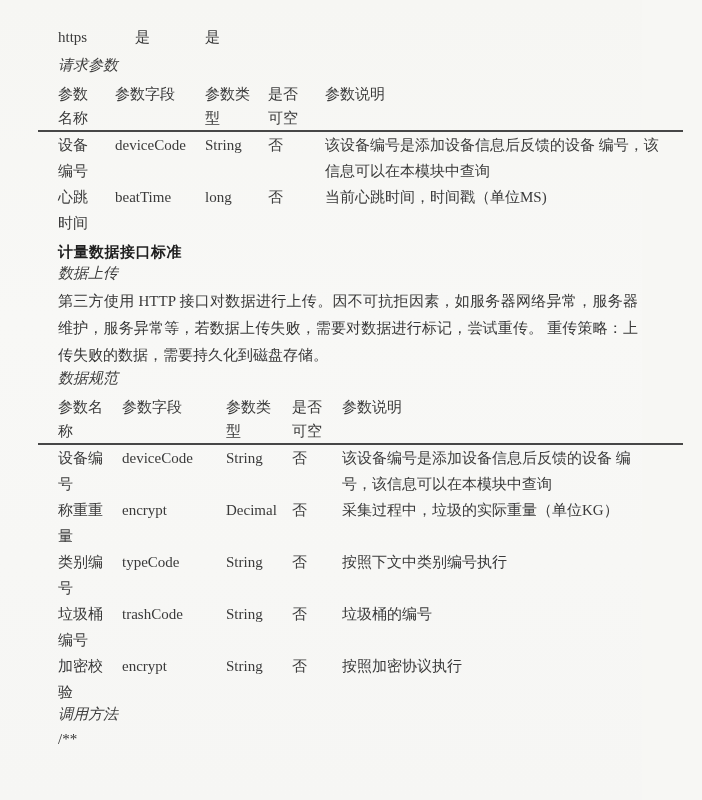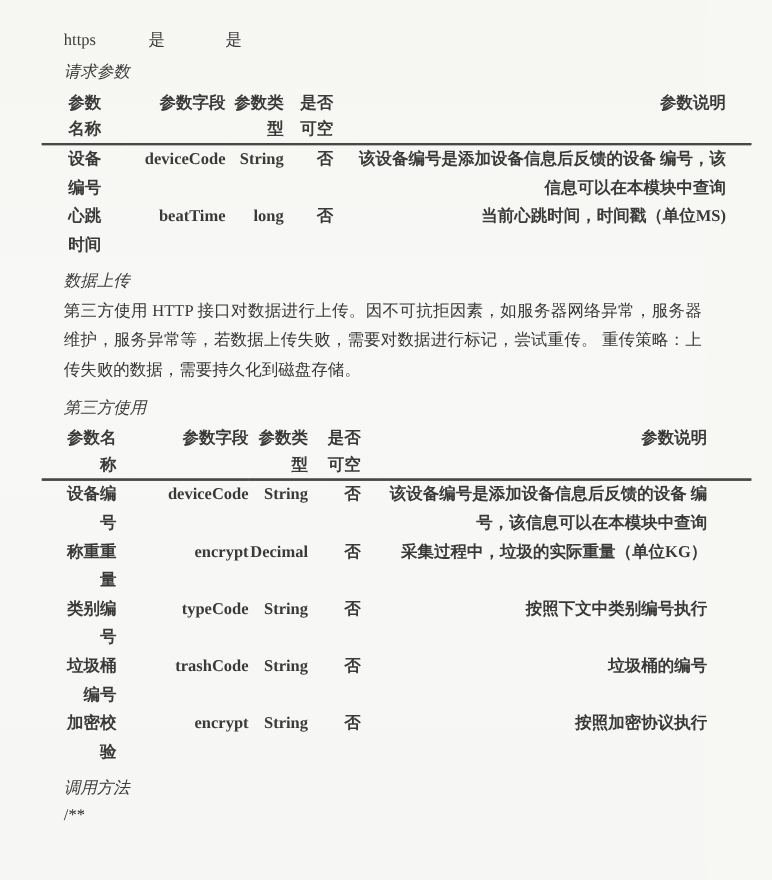--- a/index.html
+++ b/index.html
@@ -45,23 +45,23 @@
     letter-spacing: 0.5px;
   }
   
   table {
     table-layout: fixed;
     border-collapse: collapse;
     width: 645px;
     margin: 4px 0 0 38px;
   }
   th, td {
-    text-align: right;
+    text-align: left;
     vertical-align: top;
-    font-weight: bold;
+    font-weight: normal;
     padding: 0;
   }
   thead th { line-height: 24px; border-bottom: 2px solid #474747; }
   tbody td { line-height: 26px; }
   
   .t1 .c1 { padding-left: 20px; padding-right: 23px; }
   .t1 .c3 { padding-right: 10px; }
   .t1 .c4 { padding-right: 22px; }
   .t1 .c5 { padding-right: 23px; }
   
@@ -75,21 +75,21 @@
     width: 580px;
     line-height: 27px;
     text-align: justify;
     color: #383838;
   }
   .code-line {
     margin: 2px 0 0 58px;
     line-height: 20px;
     color: #2f2f2f;
   }
-  .mt2 { margin-top: 10px; }
+  .mt2 { margin-top: 0; }
 </style>
 </head>
 <body>
 
 <div class="doc">
 
   <div class="top-row">
     <span class="c1">https</span>
     <span class="c2">是</span>
     <span class="c3">是</span>
@@ -125,26 +125,27 @@
       <tr>
         <td class="c1">心跳时间</td>
         <td class="c2">beatTime</td>
         <td class="c3">long</td>
         <td class="c4">否</td>
         <td class="c5">当前心跳时间，时间戳（单位MS)</td>
       </tr>
     </tbody>
   </table>
 
+  <div class="h-bold">计量数据接口标准</div>
 
   <div class="h-italic mt2">数据上传</div>
 
   <div class="para">第三方使用 HTTP 接口对数据进行上传。因不可抗拒因素，如服务器网络异常，服务器维护，服务异常等，若数据上传失败，需要对数据进行标记，尝试重传。 重传策略：上传失败的数据，需要持久化到磁盘存储。</div>
 
-  <div class="h-italic mt2">第三方使用</div>
+  <div class="h-italic mt2">数据规范</div>
 
   <table class="t2">
     <colgroup>
       <col style="width:84px">
         <col style="width:104px">
         <col style="width:66px">
         <col style="width:50px">
         <col style="width:341px">
     </colgroup>
     <thead>

